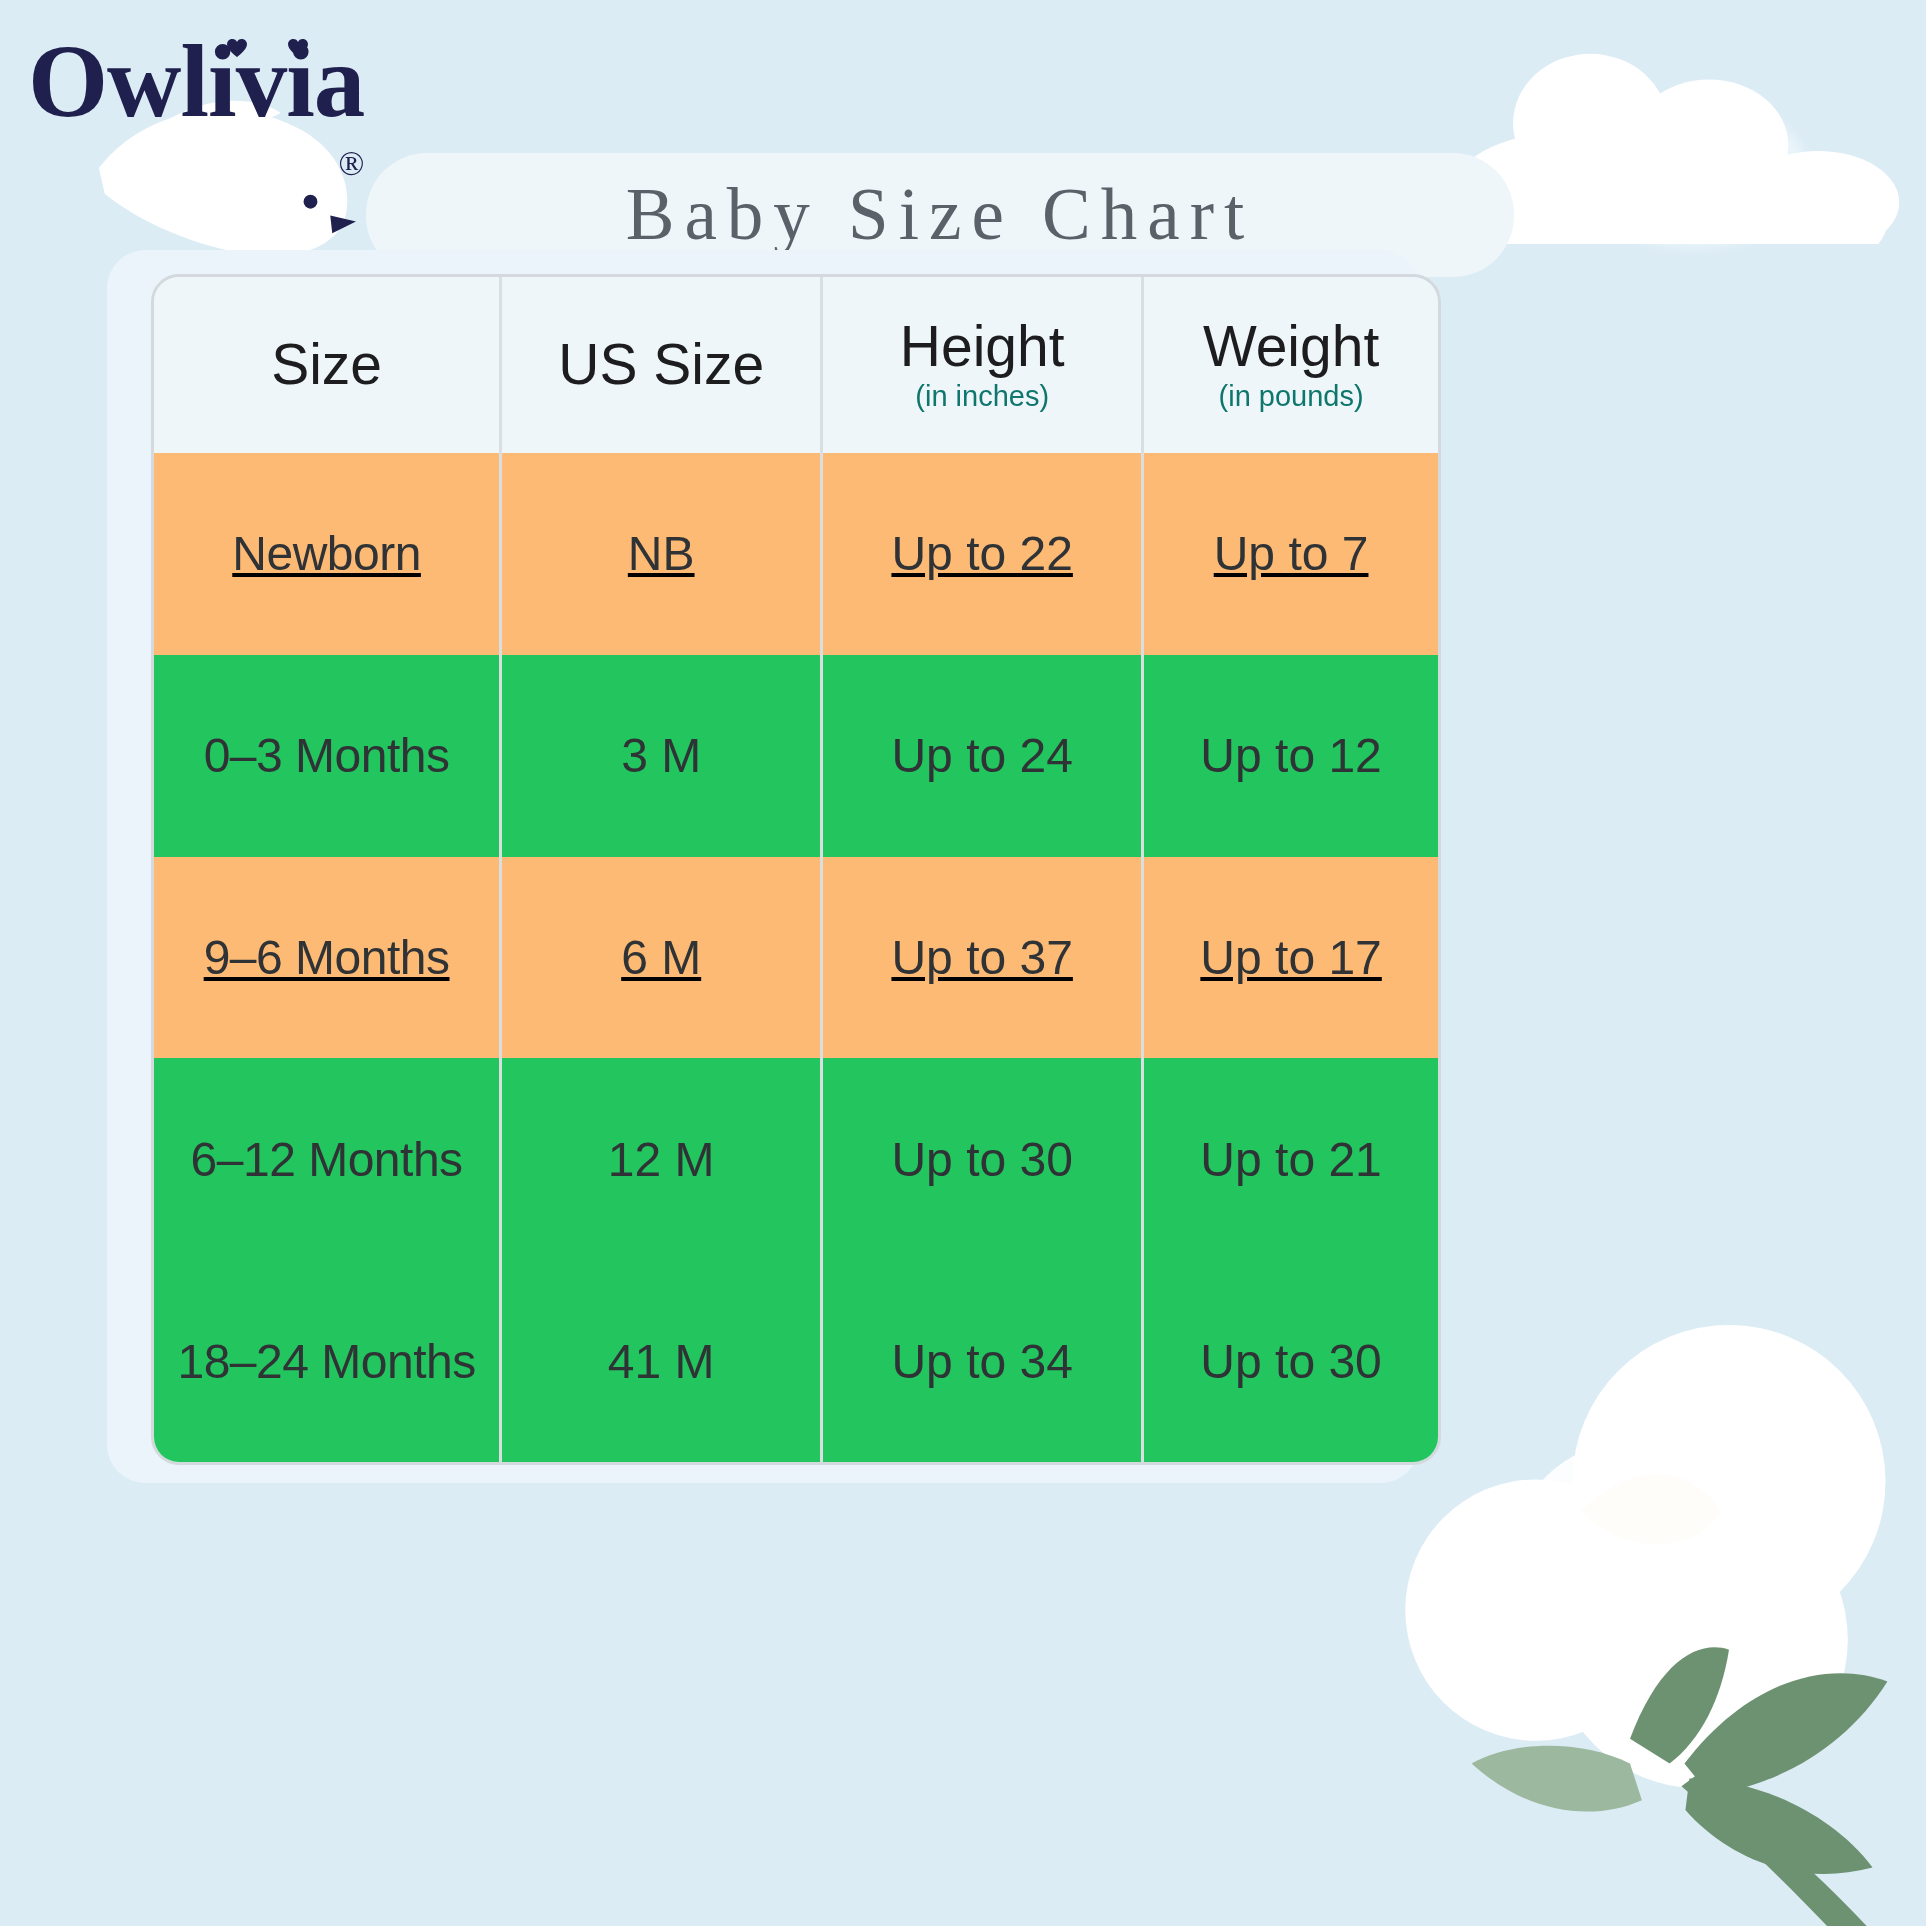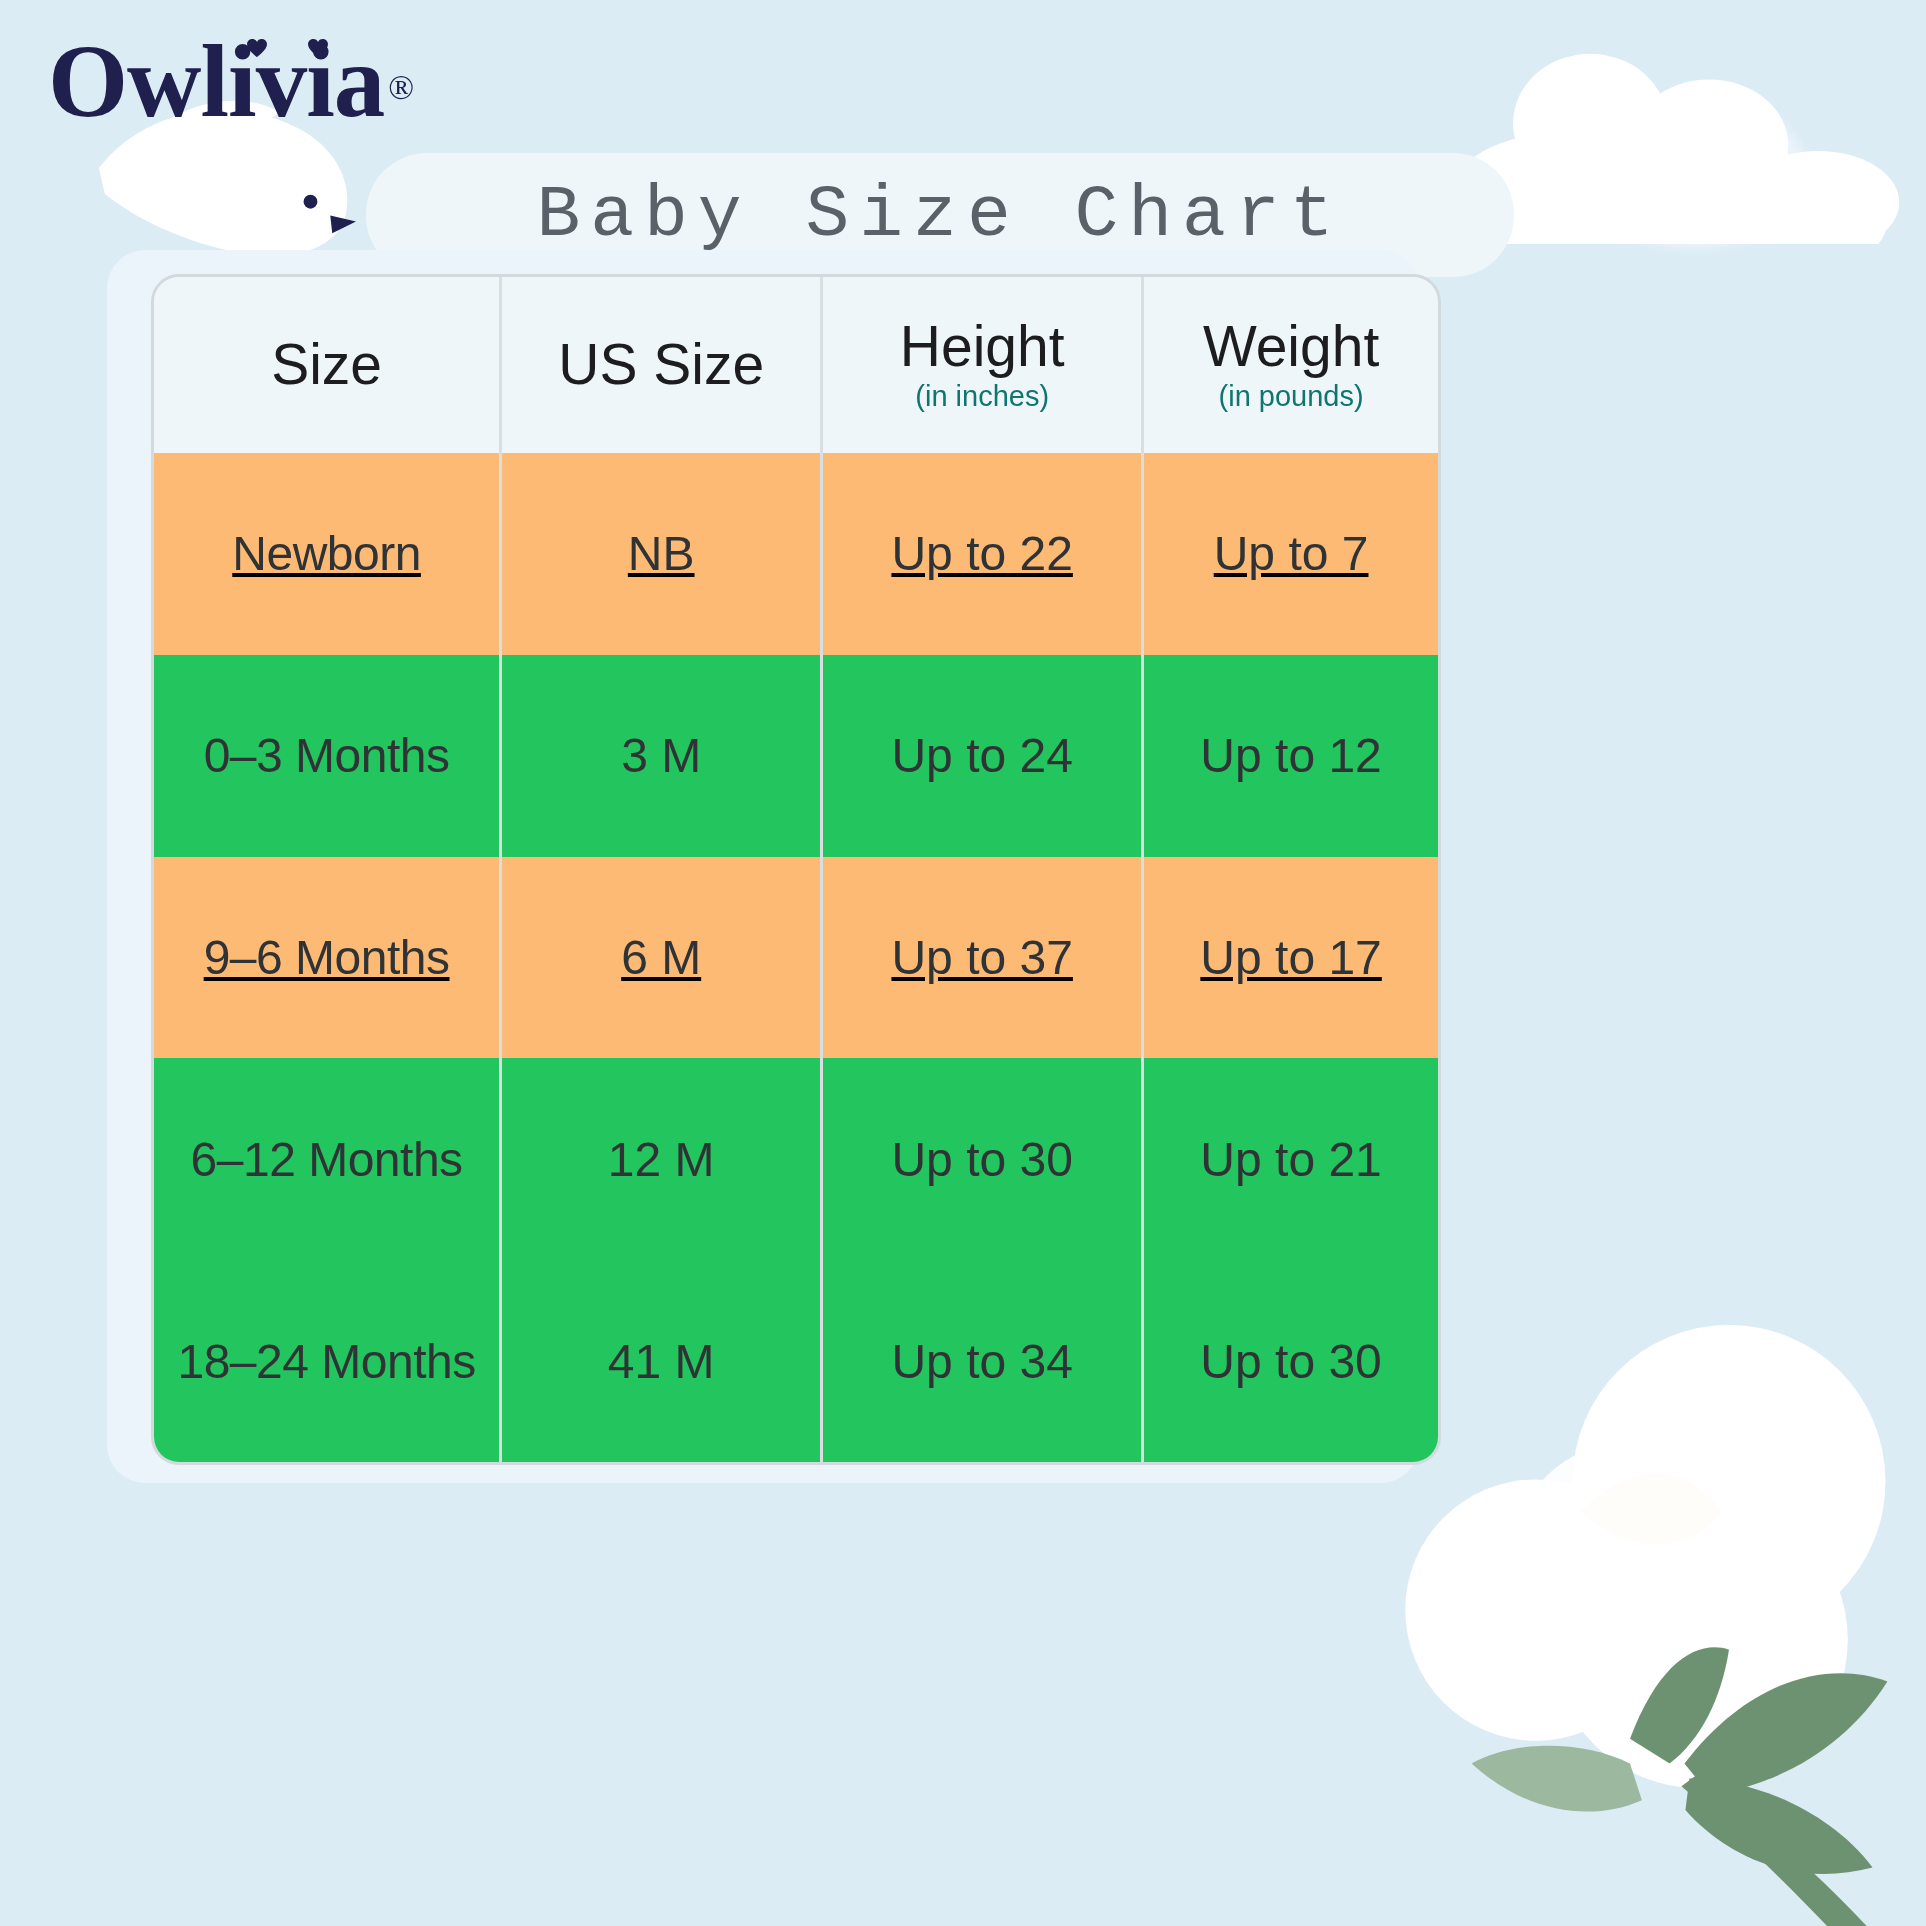--- a/index.html
+++ b/index.html
@@ -56,25 +56,26 @@
     right: 0px;
     bottom: 0px;
     width: 594px;
     height: 614px;
     z-index: 3;
   }
 
   
   .logo-wrap {
     position: absolute;
-    left: 48px;
+    left: 28px;
     top: 30px;
     z-index: 4;
     display: flex;
-    align-items: center;
+    align-items: flex-end;
+    flex-direction: column;
   }
   .logo-text {
     font-family: "Liberation Serif", "DejaVu Serif", serif;
     font-weight: bold;
     font-size: 103px;
     line-height: 1;
     color: #20204f;
     letter-spacing: -1px;
     position: relative;
   }
@@ -103,21 +104,21 @@
     width: 1148px;
     height: 124px;
     background: #eef6fa;
     border-radius: 61px;
     z-index: 2;
     display: flex;
     align-items: center;
     justify-content: center;
   }
   .title-text {
-    font-family: Liberation Mono, monospace;
+    font-family: Liberation Serif, serif;
     font-size: 73px;
     color: #5a6168;
     letter-spacing: 10px;
     white-space: nowrap;
   }
 
   
   .table-outer {
     position: absolute;
     left: 107px;

